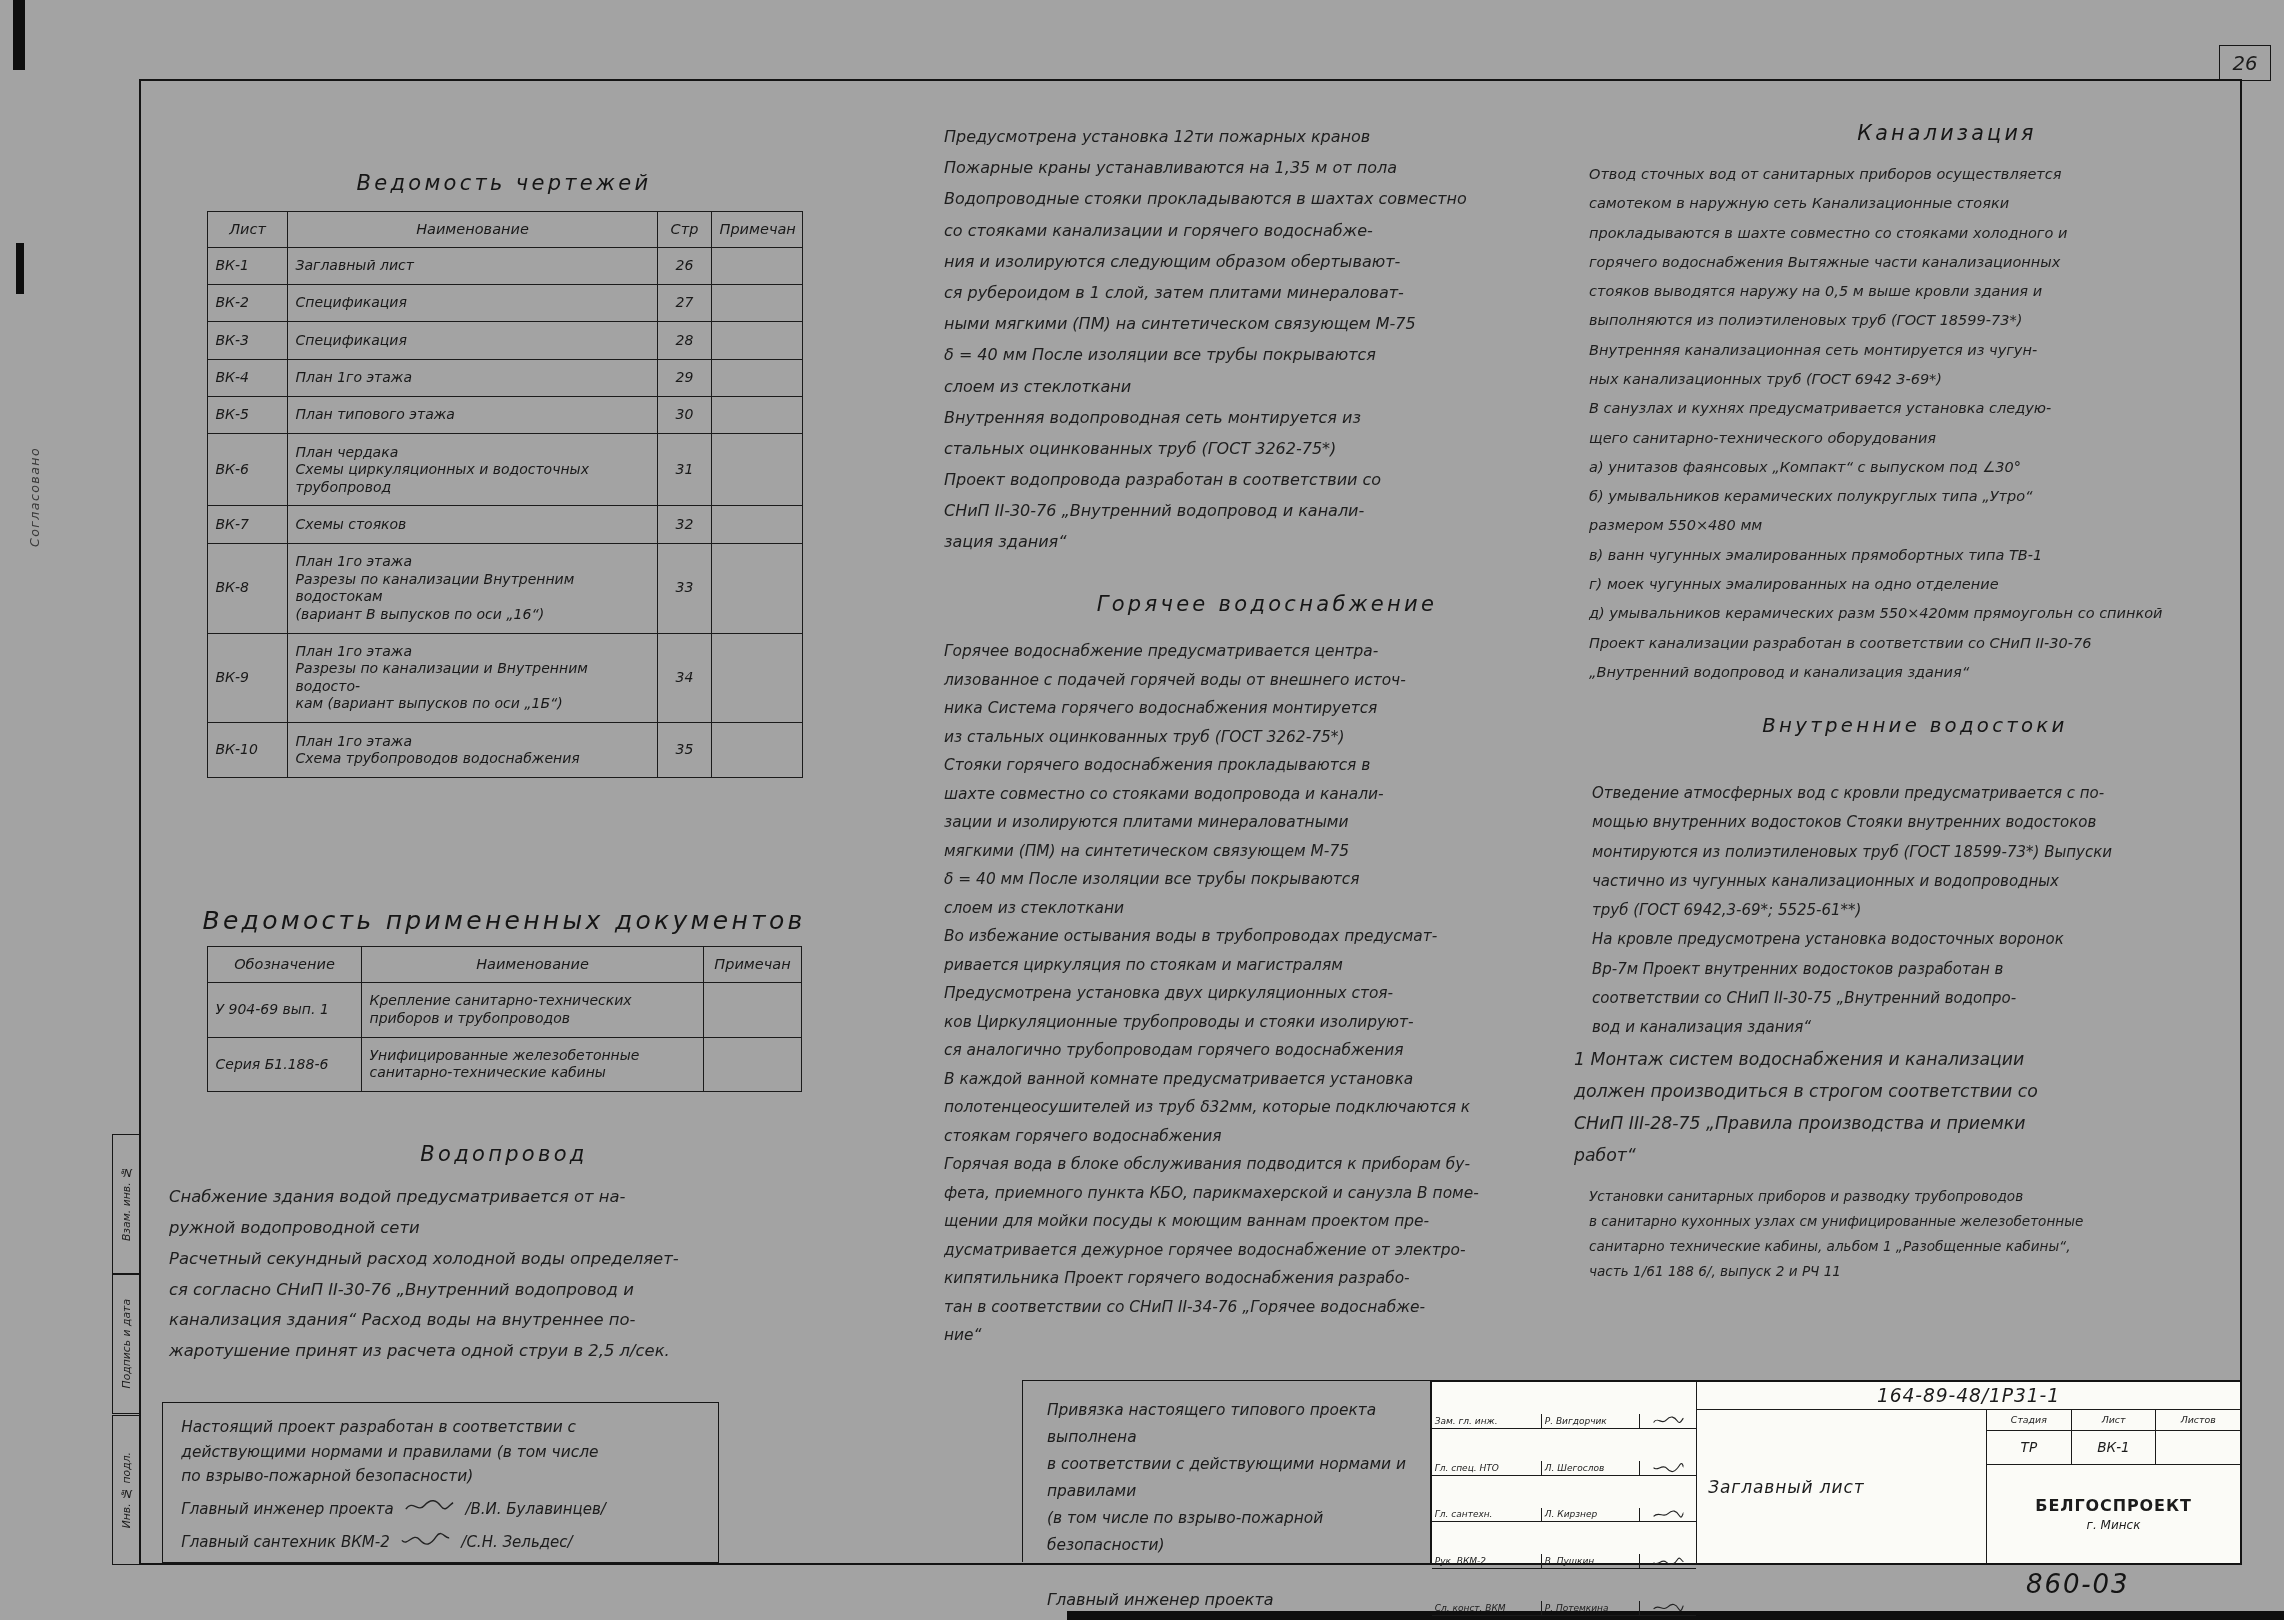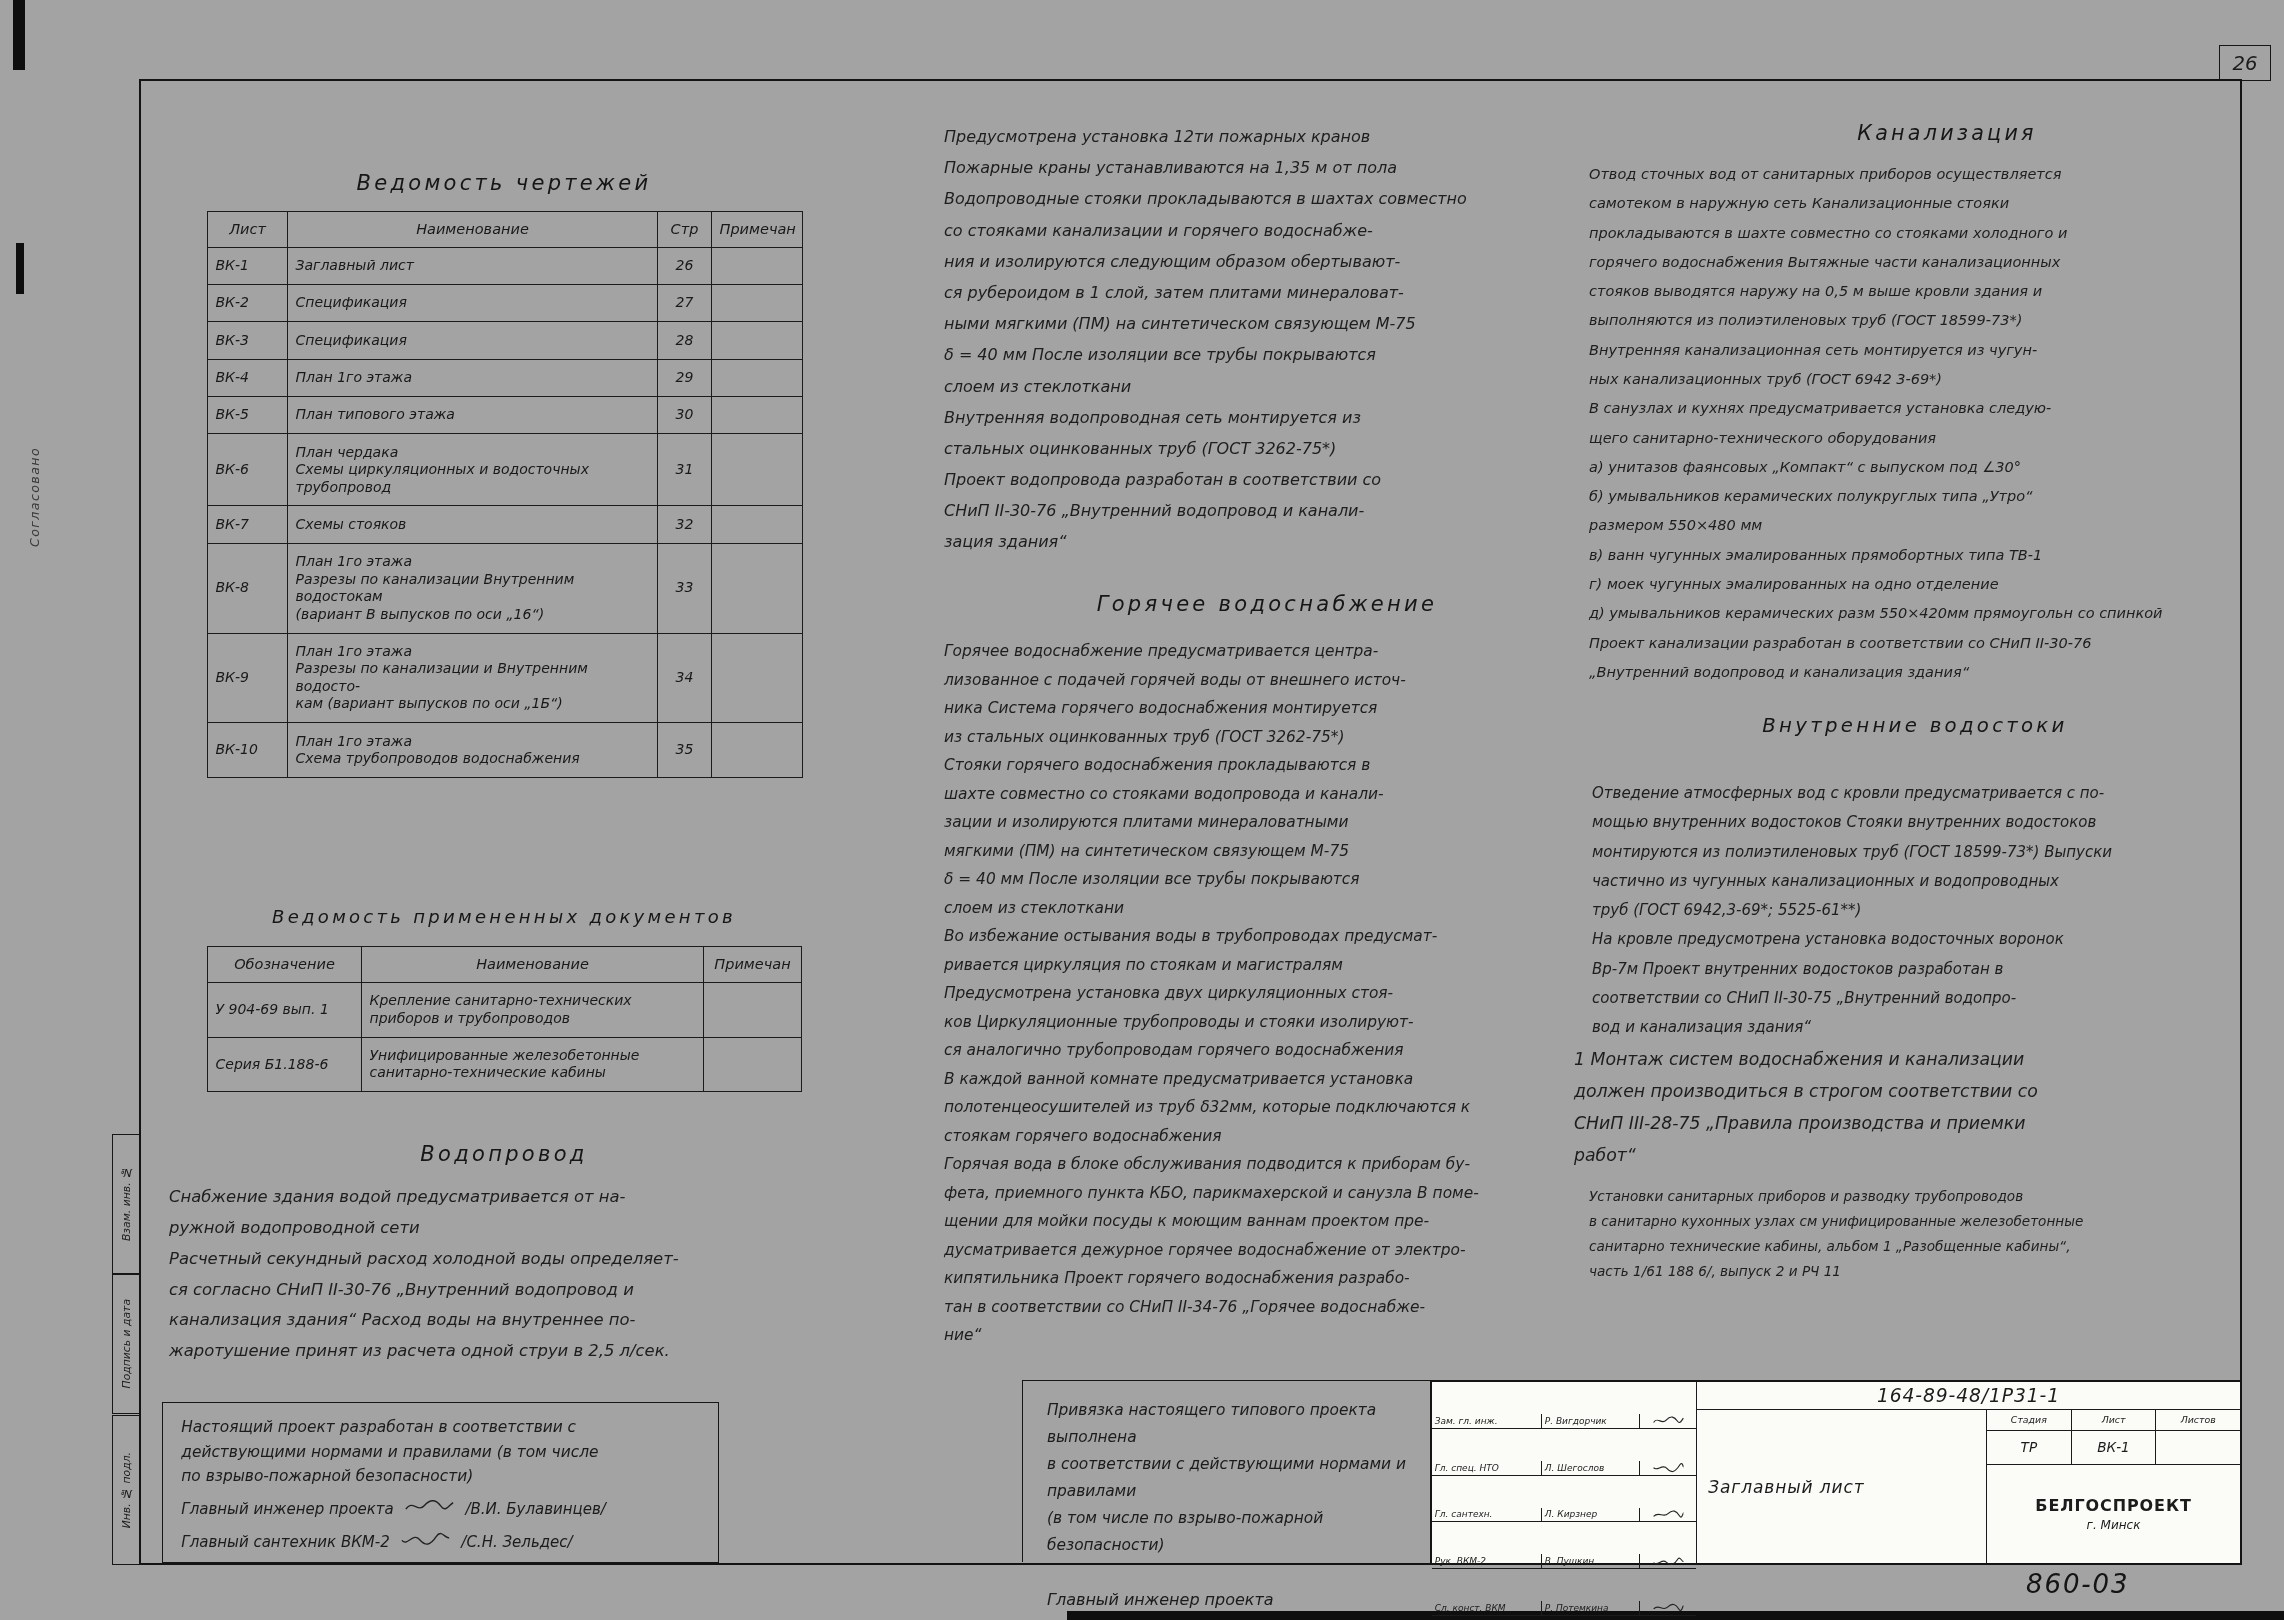--- a/index.html
+++ b/index.html
@@ -218,21 +218,21 @@
         <tr>
             <td>ВК-10</td>
             <td>План 1го этажа
 Схема трубопроводов водоснабжения</td>
             <td class="td-c">35</td>
             <td></td>
           </tr>
       </tbody>
     </table>
 
-    <div class="sec-title" style="left:47px;top:825px;width:632px;font-size:18px;">Ведомость примененных документов</div>
+    <div class="sec-title" style="left:47px;top:825px;width:632px;font-size:25px;">Ведомость примененных документов</div>
 
     <table class="vt" style="left:66px;top:865px;width:594px;">
       <colgroup>
           <col style="width:154px">
           <col style="width:342px">
           <col style="width:98px">
         </colgroup>
       <thead>
         <tr>
           <th>Обозначение</th>

